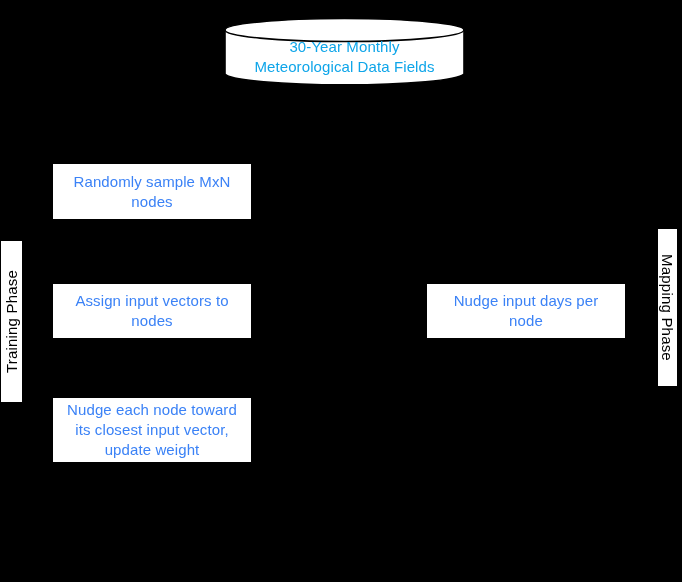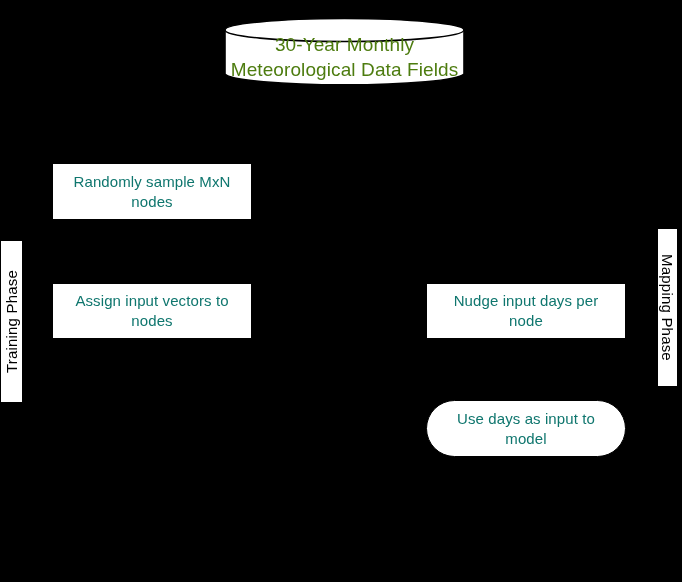--- a/index.html
+++ b/index.html
@@ -22,21 +22,21 @@
     width: 682px;
     height: 582px;
     background: #000000;
   }
 
   
   .node {
     position: absolute;
     background: #ffffff;
     border: 1px solid #000000;
-    color: #0f766e;
+    color: #3b82f6;
     display: flex;
     align-items: center;
     justify-content: center;
     text-align: center;
     box-sizing: border-box;
     font-size: 15px;
     line-height: 1.32;
     letter-spacing: 0.1px;
     padding: 2px 6px;
   }
@@ -67,22 +67,22 @@
   .cylinder .cyl-text {
     position: absolute;
     left: 0;
     right: 0;
     top: 0;
     bottom: 0;
     display: flex;
     align-items: center;
     justify-content: center;
     text-align: center;
-    color: #4d7c0f;
-    font-size: 19px;
+    color: #0ea5e9;
+    font-size: 15px;
     line-height: 1.32;
     padding-top: 10px;
     box-sizing: border-box;
     white-space: pre-line;
     letter-spacing: 0.1px;
   }
 
   
   .phase-label {
     position: absolute;
@@ -134,31 +134,32 @@
   <div class="node rect" style="left:52px; top:163px; width:200px; height:57px;">
     <span class="label">Randomly sample MxN
 nodes</span>
   </div>
 
   <div class="node rect" style="left:52px; top:283px; width:200px; height:56px;">
     <span class="label">Assign input vectors to
 nodes</span>
   </div>
 
+  <div class="node rect" style="left:52px; top:397px; width:200px; height:66px;">
+    <span class="label">Nudge each node toward
+its closest input vector,
+update weight</span>
+  </div>
 
 
   <div class="node rect" style="left:426px; top:283px; width:200px; height:56px;">
     <span class="label">Nudge input days per
 node</span>
   </div>
 
-  <div class="node stadium" style="left:426px; top:400px; width:200px; height:57px;">
-    <span class="label">Use days as input to
-model</span>
-  </div>
 
   <div class="phase-label rot-ccw" style="left:0px; top:240px; width:23px; height:163px;">
     <span class="vtext">Training Phase</span>
   </div>
 
   <div class="phase-label rot-cw" style="left:657px; top:228px; width:21px; height:159px;">
     <span class="vtext">Mapping Phase</span>
   </div>
 
 </div>

